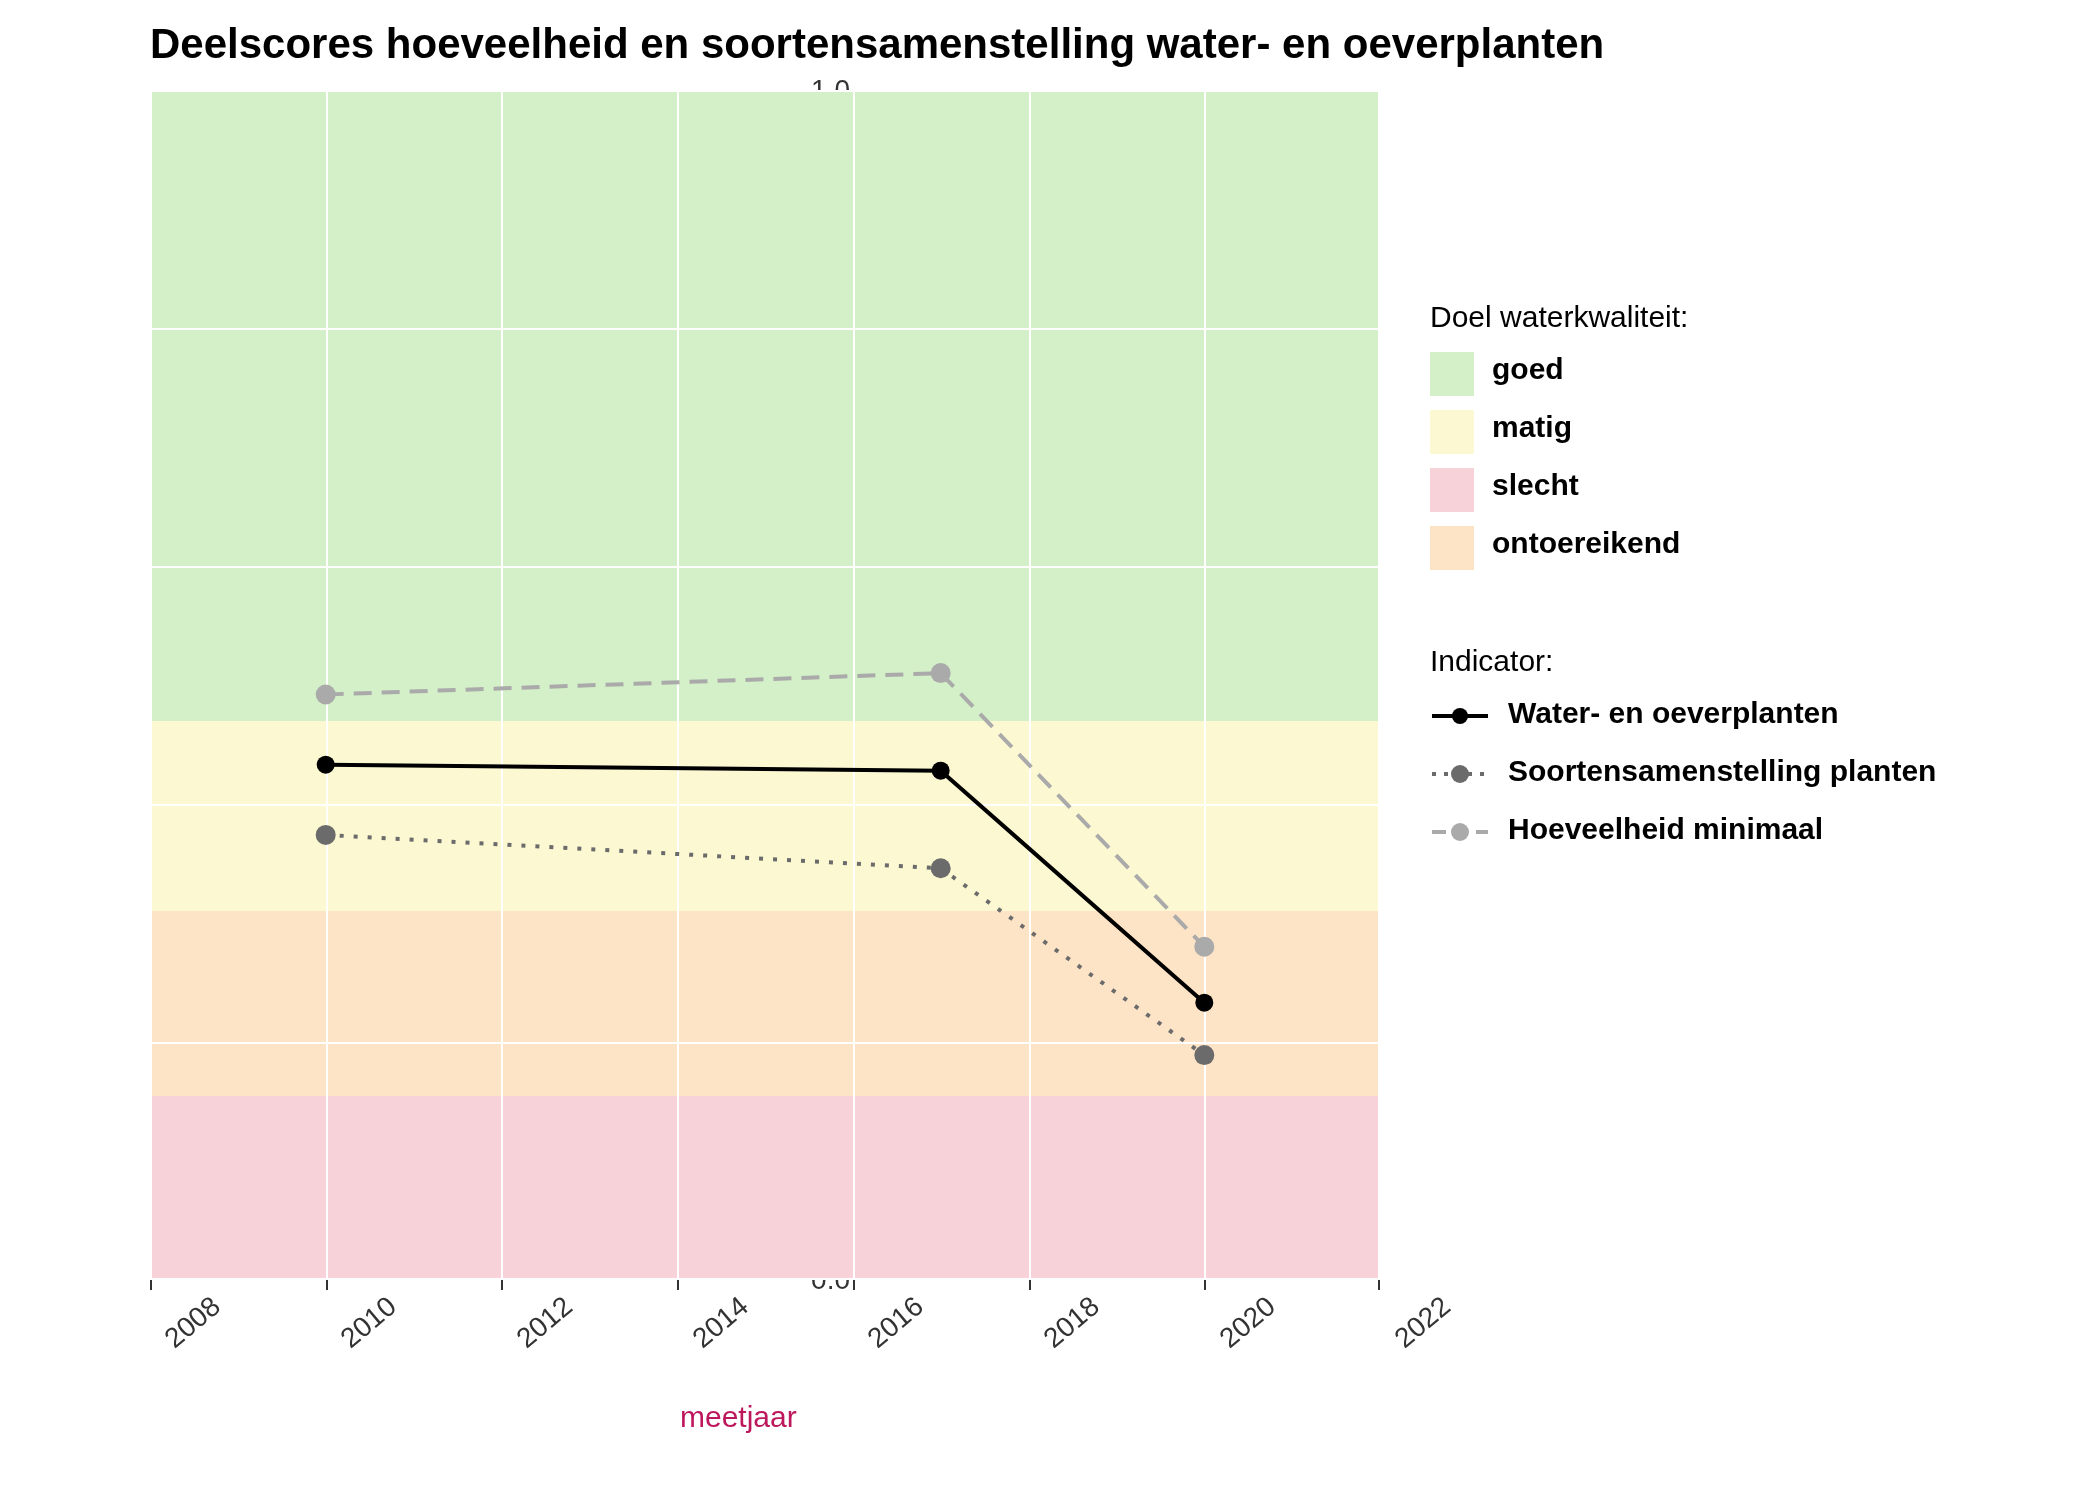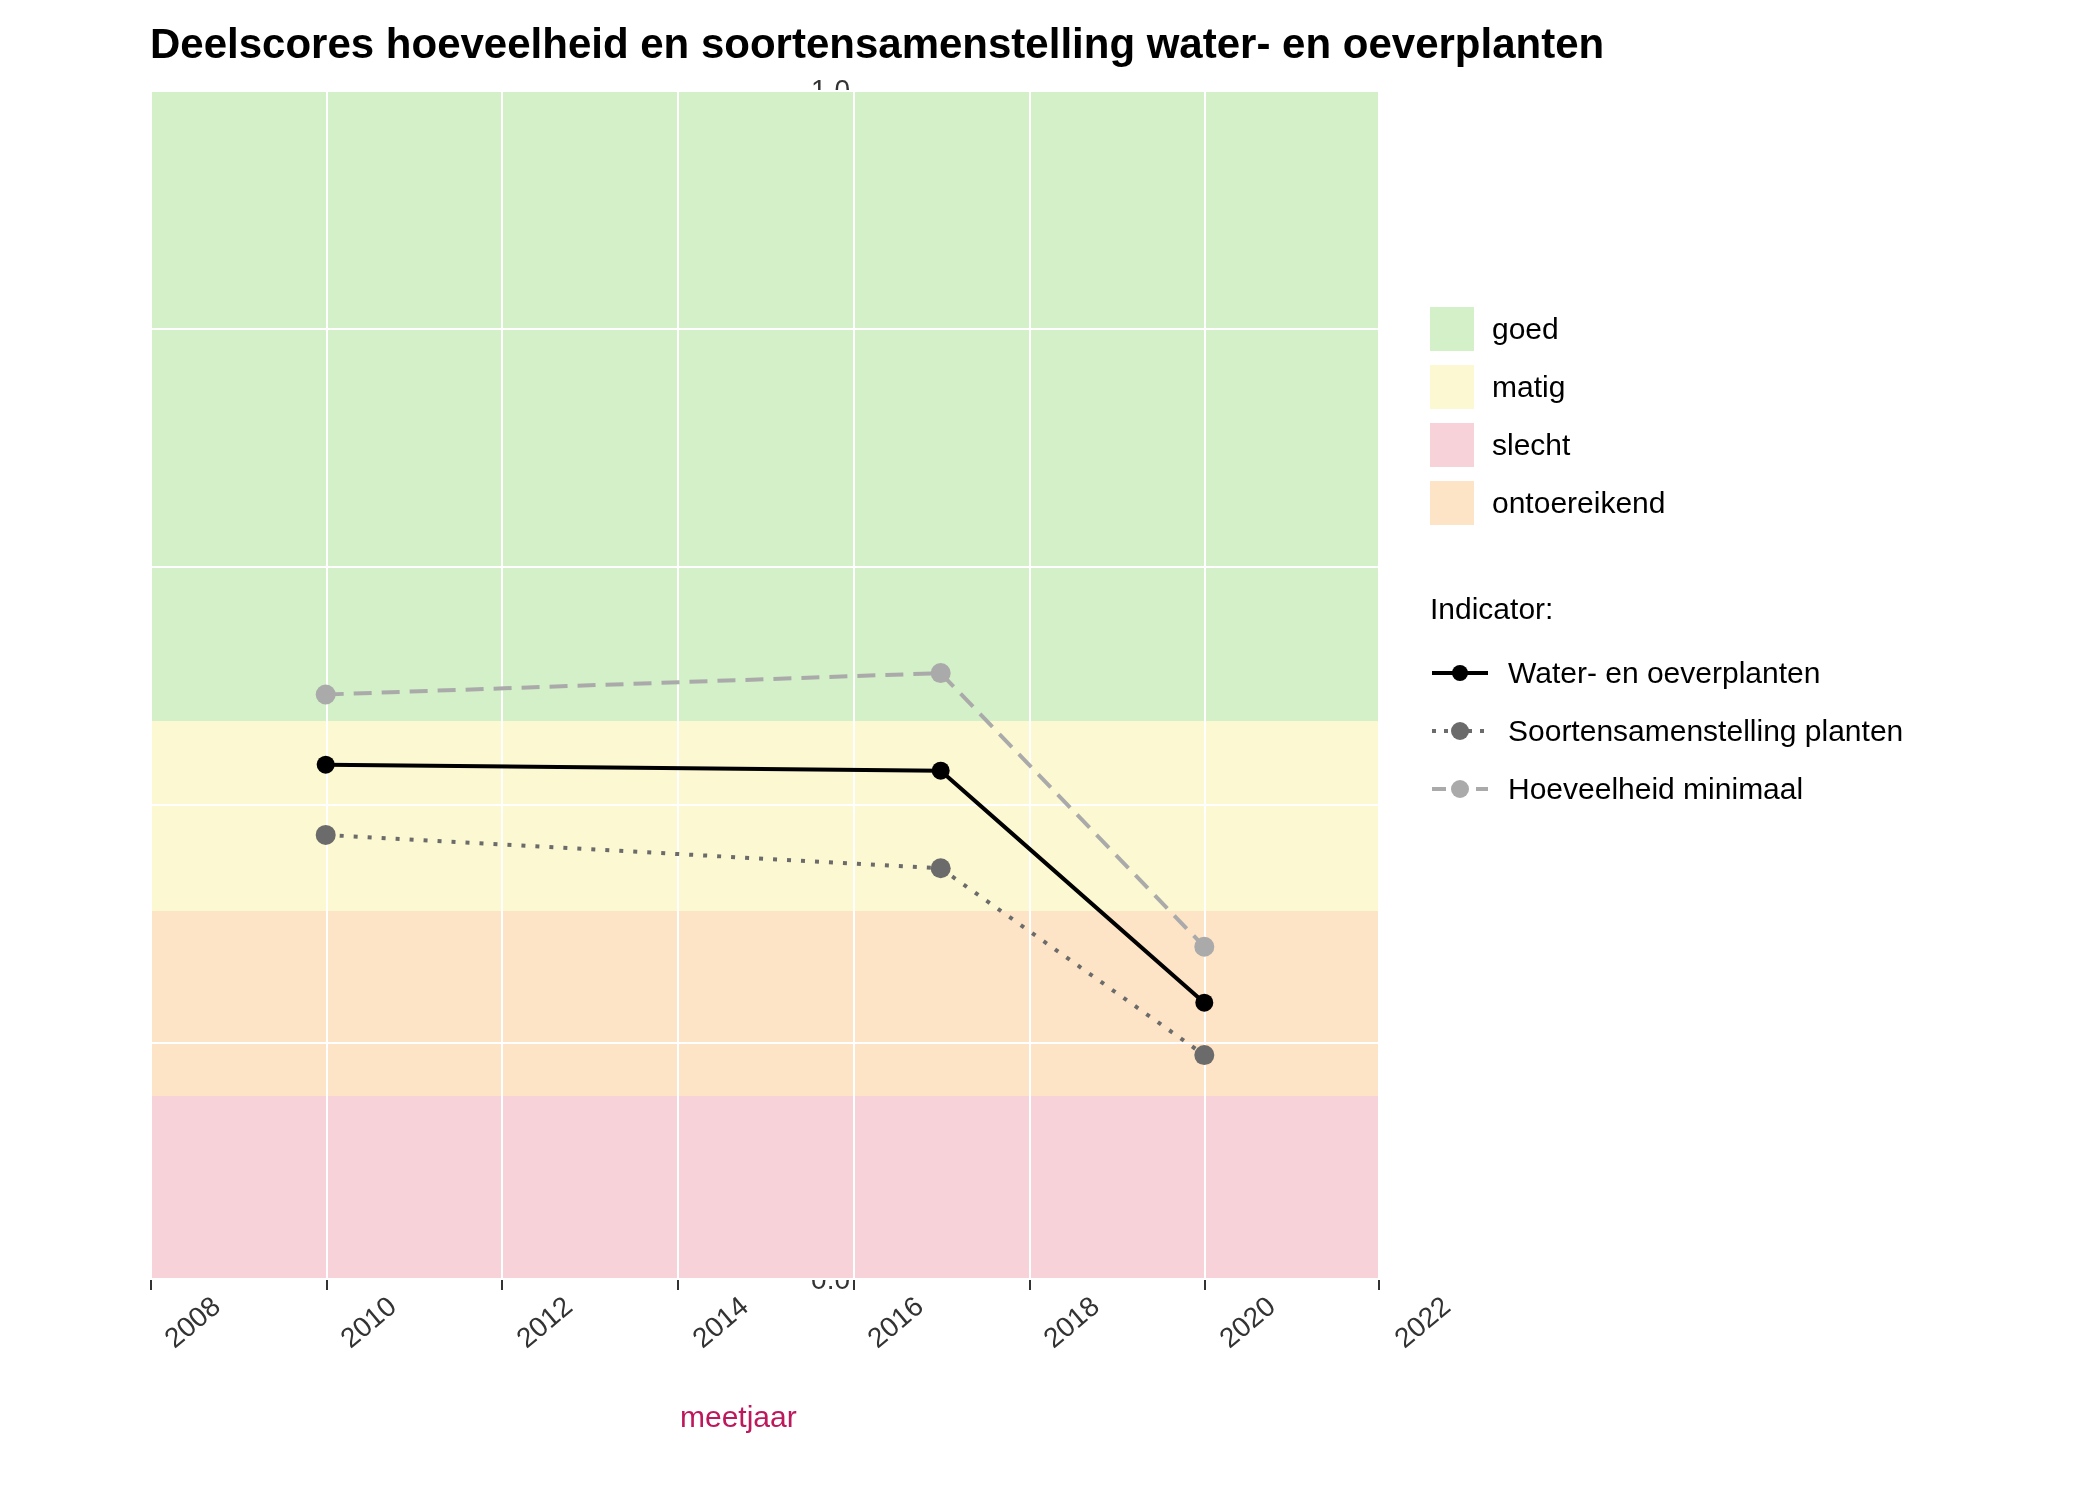--- a/index.html
+++ b/index.html
@@ -106,22 +106,23 @@
     left: 1430px;
     top: 300px;
     font-size: 30px;
   }
   .legend-title {
     font-size: 30px;
     margin-bottom: 18px;
   }
   .legend-row {
     display: flex;
-    align-items: center;
+    align-items: flex-start;
     height: 58px;
+    font-weight: bold;
   }
   .swatch {
     width: 44px;
     height: 44px;
     margin-right: 18px;
   }
   .legend-line-wrap {
     width: 60px;
     height: 40px;
     margin-right: 18px;
@@ -215,20 +216,21 @@
   <div class="x-label" style="left:175px">2008</div>
   <div class="x-label" style="left:351px">2010</div>
   <div class="x-label" style="left:527px">2012</div>
   <div class="x-label" style="left:703px">2014</div>
   <div class="x-label" style="left:878px">2016</div>
   <div class="x-label" style="left:1054px">2018</div>
   <div class="x-label" style="left:1230px">2020</div>
   <div class="x-label" style="left:1405px">2022</div>
 
   <div class="legend">
+    <div class="legend-title">Doel waterkwaliteit:</div>
     <div class="legend-row">
       <div class="swatch" style="background:#d4f0c8"></div>
       <span>goed</span>
     </div>
     <div class="legend-row">
       <div class="swatch" style="background:#fcf9d2"></div>
       <span>matig</span>
     </div>
     <div class="legend-row">
       <div class="swatch" style="background:#f7d2d8"></div>

